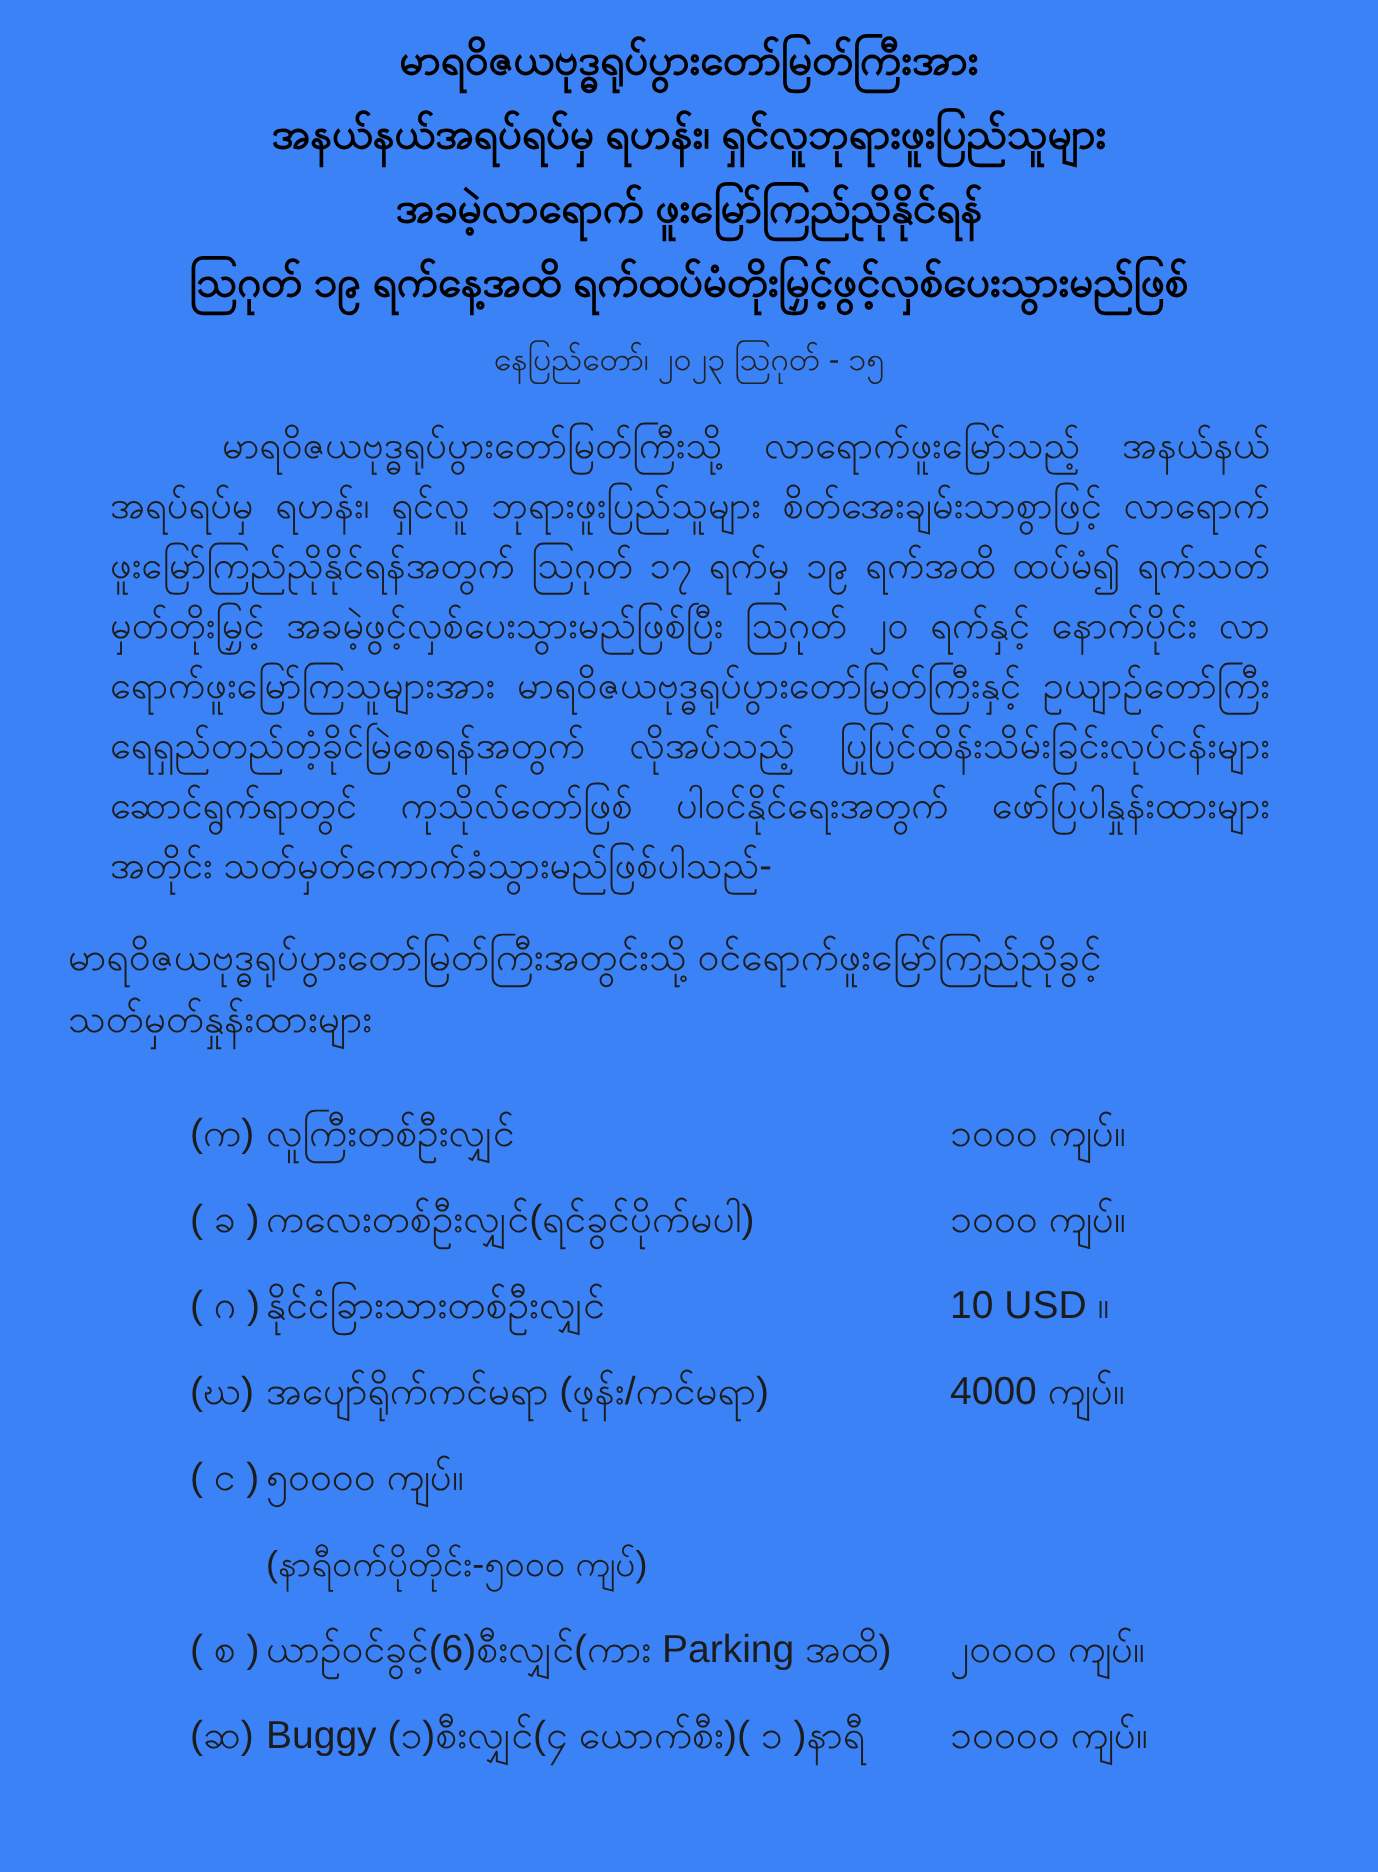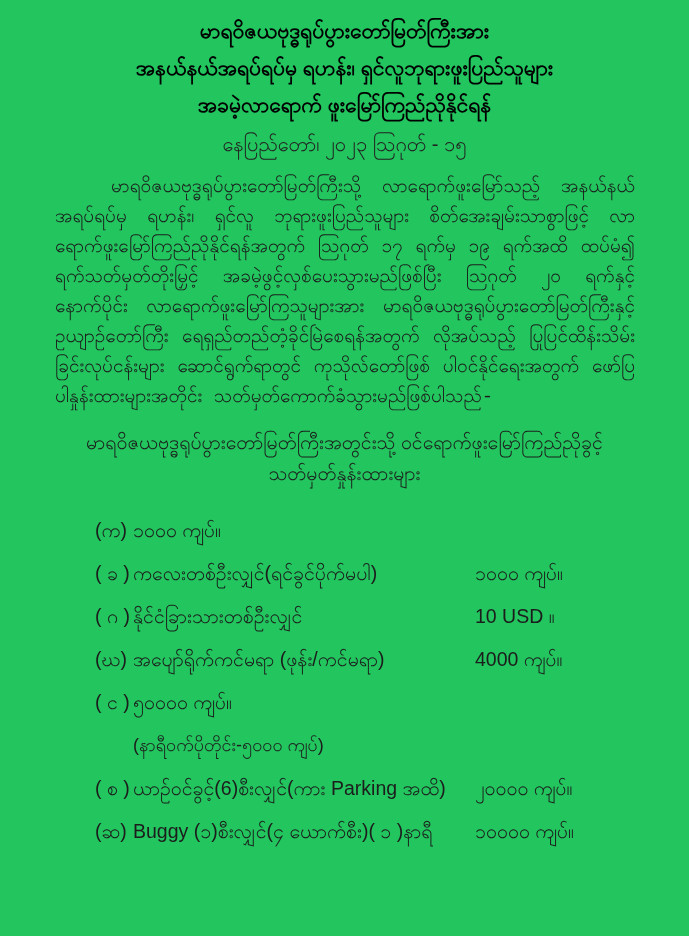--- a/index.html
+++ b/index.html
@@ -5,58 +5,57 @@
   html, body {
     margin: 0;
     padding: 0;
     background: #e8e8e8;
   }
   .page {
     position: relative;
     width: 689px;
     height: 936px;
     margin: 0 auto;
-    background: #22c55e;
+    background: #3b82f6;
     box-sizing: border-box;
     padding-top: 12px;
     font-family: "Liberation Sans", "DejaVu Sans", sans-serif;
     color: #1c1c1c;
     overflow: hidden;
   }
   .title-block {
     text-align: center;
     padding: 0 40px;
   }
   .title-line {
     font-weight: bold;
     color: #000000;
     font-size: 21px;
     line-height: 37px;
   }
   .dateline {
     text-align: center;
-    font-size: 20px;
+    font-size: 16px;
     line-height: 30px;
     margin-top: 6px;
     color: #222222;
   }
   .body-paragraph {
     margin: 13px 54px 0 55px;
     font-size: 19px;
     line-height: 30px;
     text-align: justify;
     text-indent: 56px;
-    font-family: Liberation Mono, monospace;
   }
   .subtitle {
-    text-align: center;
+    text-align: left;
     font-size: 19.5px;
     line-height: 31px;
     margin-top: 15px;
-    padding: 0 65px;
+    padding: 0 34px;
   }
   .fee-list {
     margin-top: 26px;
   }
   .fee-row {
     display: flex;
     margin: 0 0 13px 95px;
     font-size: 19.5px;
     line-height: 30px;
   }
@@ -81,35 +80,37 @@
 </style>
 </head>
 <body>
 
 <div class="page">
 
   <div class="title-block">
     <div class="title-line">မာရဝိဇယဗုဒ္ဓရုပ်ပွားတော်မြတ်ကြီးအား</div>
     <div class="title-line">အနယ်နယ်အရပ်ရပ်မှ ရဟန်း၊ ရှင်လူဘုရားဖူးပြည်သူများ</div>
     <div class="title-line">အခမဲ့လာရောက် ဖူးမြော်ကြည်ညိုနိုင်ရန်</div>
+    <div class="title-line">ဩဂုတ် ၁၉ ရက်နေ့အထိ ရက်ထပ်မံတိုးမြှင့်ဖွင့်လှစ်ပေးသွားမည်ဖြစ်</div>
   </div>
 
   <div class="dateline">နေပြည်တော်၊ ၂၀၂၃ ဩဂုတ် - ၁၅</div>
 
   <p class="body-paragraph">မာရဝိဇယဗုဒ္ဓရုပ်ပွားတော်မြတ်ကြီးသို့ လာရောက်ဖူးမြော်သည့် အနယ်နယ်အရပ်ရပ်မှ ရဟန်း၊ ရှင်လူ ဘုရားဖူးပြည်သူများ စိတ်အေးချမ်းသာစွာဖြင့် လာရောက်ဖူးမြော်ကြည်ညိုနိုင်ရန်အတွက် ဩဂုတ် ၁၇ ရက်မှ ၁၉ ရက်အထိ ထပ်မံ၍ ရက်သတ်မှတ်တိုးမြှင့် အခမဲ့ဖွင့်လှစ်ပေးသွားမည်ဖြစ်ပြီး ဩဂုတ် ၂၀ ရက်နှင့် နောက်ပိုင်း လာရောက်ဖူးမြော်ကြသူများအား မာရဝိဇယဗုဒ္ဓရုပ်ပွားတော်မြတ်ကြီးနှင့် ဥယျာဉ်တော်ကြီး ရေရှည်တည်တံ့ခိုင်မြဲစေရန်အတွက် လိုအပ်သည့် ပြုပြင်ထိန်းသိမ်းခြင်းလုပ်ငန်းများ ဆောင်ရွက်ရာတွင် ကုသိုလ်တော်ဖြစ် ပါဝင်နိုင်ရေးအတွက် ဖော်ပြပါနှုန်းထားများအတိုင်း သတ်မှတ်ကောက်ခံသွားမည်ဖြစ်ပါသည်-</p>
 
   <div class="subtitle">
     <div>မာရဝိဇယဗုဒ္ဓရုပ်ပွားတော်မြတ်ကြီးအတွင်းသို့ ဝင်ရောက်ဖူးမြော်ကြည်ညိုခွင့်</div>
     <div>သတ်မှတ်နှုန်းထားများ</div>
   </div>
 
   <div class="fee-list">
 
     <div class="fee-row">
       <span class="fee-marker">(က)</span>
+      <span class="fee-label">လူကြီးတစ်ဦးလျှင်</span>
       <span class="fee-price">၁၀၀၀ ကျပ်။</span>
     </div>
 
     <div class="fee-row">
       <span class="fee-marker">( ခ )</span>
       <span class="fee-label">ကလေးတစ်ဦးလျှင်(ရင်ခွင်ပိုက်မပါ)</span>
       <span class="fee-price">၁၀၀၀ ကျပ်။</span>
     </div>
 
     <div class="fee-row">

